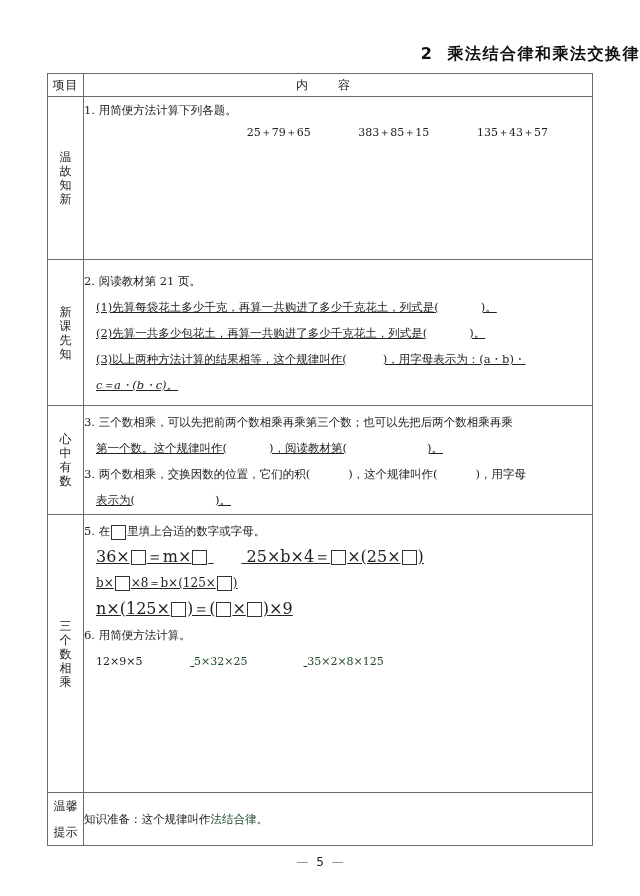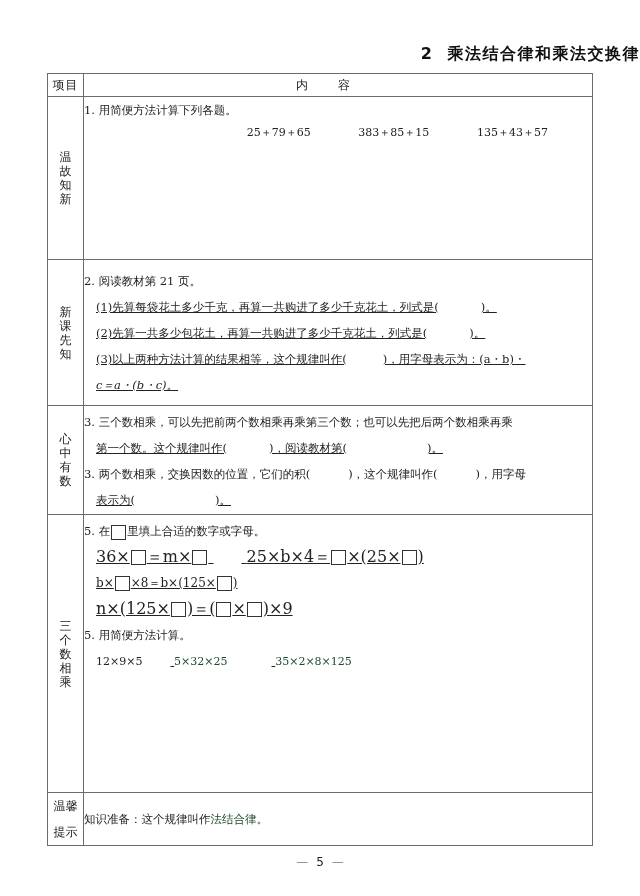--- a/index.html
+++ b/index.html
@@ -121,24 +121,24 @@
         <span>36×</span><span class="box"></span><span>＝m×</span><span class="box"></span>
         <span style="display:inline-block;width:28px"></span>
         <span>25×b×4＝</span><span class="box"></span><span>×(25×</span><span class="box"></span><span>)</span>
       </div>
       <div class="line indent2" style="font-size:12px">
         <span>b×</span><span class="box"></span><span>×8＝b×(125×</span><span class="box"></span><span>)</span>
       </div>
       <div class="line indent2" style="font-size:16px">
         <span>n×(125×</span><span class="box"></span><span>)＝(</span><span class="box"></span><span>×</span><span class="box"></span><span>)×9</span>
       </div>
-      <div class="line">5. 用简便方法计算。</div>
+      <div class="line">6. 用简便方法计算。</div>
       <div class="line indent2">
-        <span class="expr" style="margin-right:28px">12×9×5</span>
-        <span class="expr green" style="margin-right:44px">5×32×25</span>
+        <span class="expr" style="margin-right:48px">12×9×5</span>
+        <span class="expr green" style="margin-right:56px">5×32×25</span>
         <span class="expr green">35×2×8×125</span>
       </div>
     </td>
   </tr>
 
   <tr style="height:53px">
     <td class="label tips">
       <div>温馨</div>
       <div>提示</div>
     </td>

